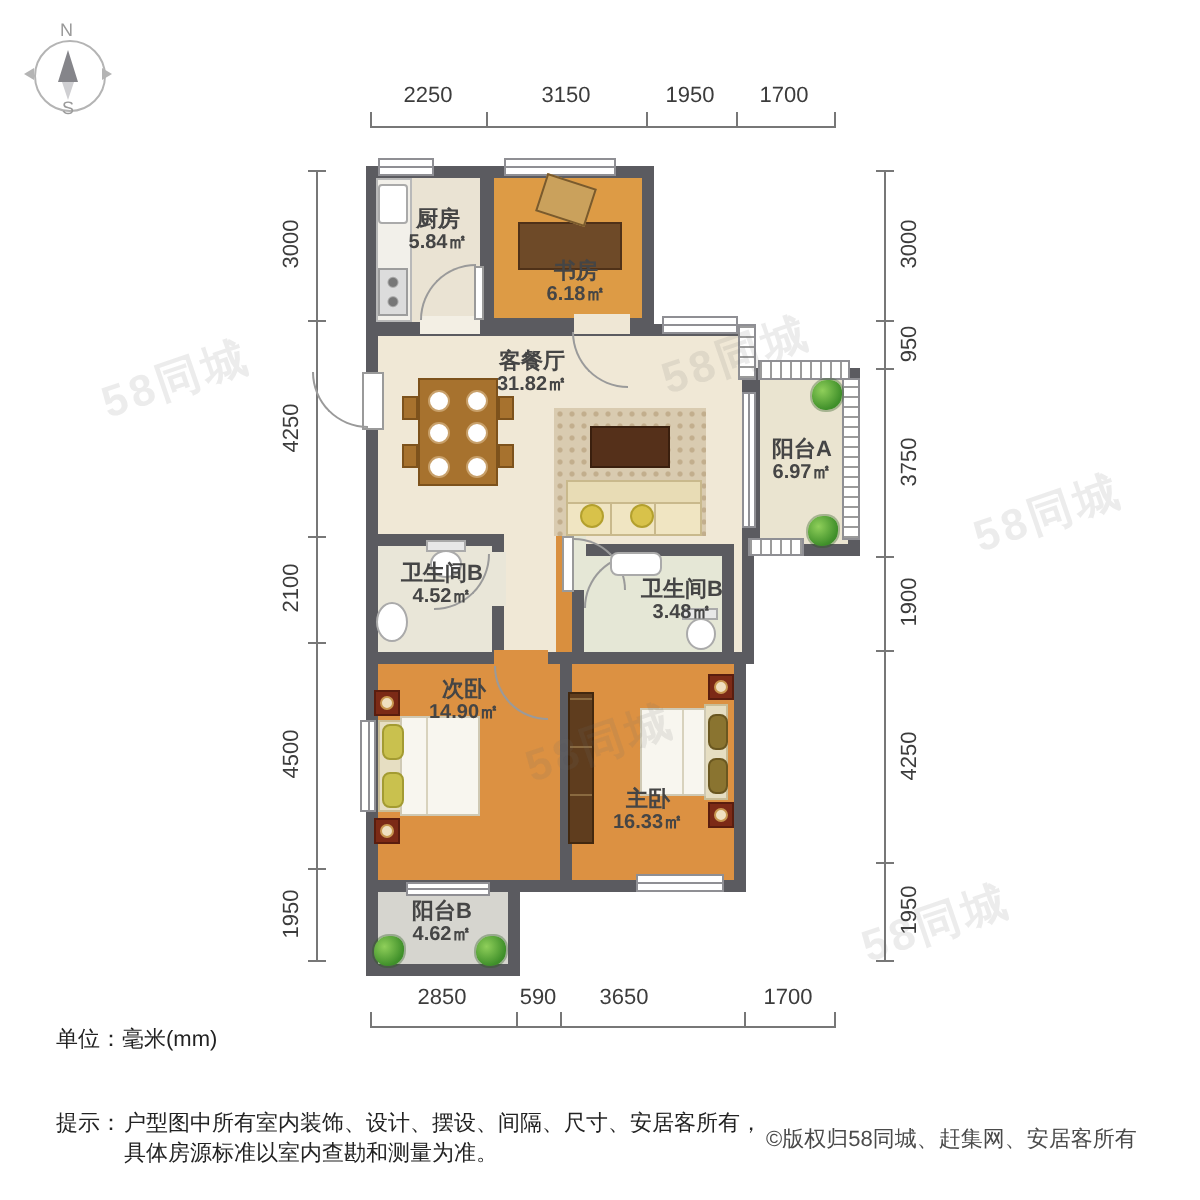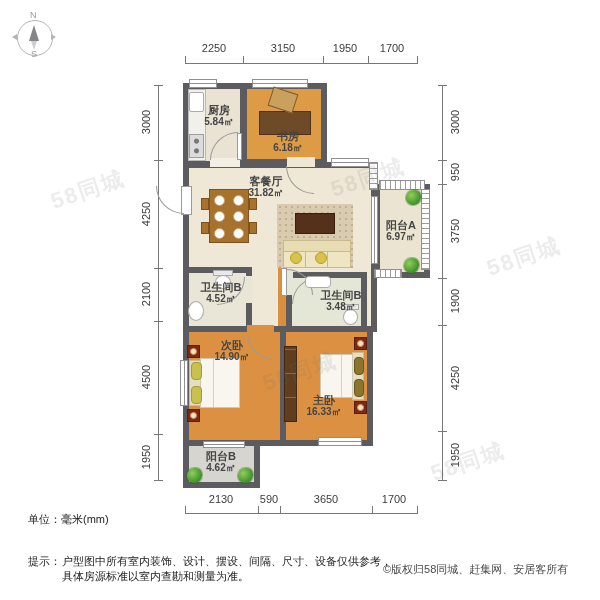--- a/index.html
+++ b/index.html
@@ -58,23 +58,23 @@
 <span class="dimlab" style="left:345px;top:48px">1950</span>
 <span class="dimlab" style="left:392px;top:48px">1700</span>
 
 <div class="a" style="left:185px;top:506px;width:233px;height:8px;background:
      linear-gradient(#777,#777) 0 100%/100% 1px no-repeat,
      linear-gradient(#777,#777) 0 0/1px 8px no-repeat,
      linear-gradient(#777,#777) 73px 0/1px 8px no-repeat,
      linear-gradient(#777,#777) 95px 0/1px 8px no-repeat,
      linear-gradient(#777,#777) 187px 0/1px 8px no-repeat,
      linear-gradient(#777,#777) 232px 0/1px 8px no-repeat"></div>
-<span class="dimlab" style="left:221px;top:499px">2130</span>
+<span class="dimlab" style="left:221px;top:499px">2850</span>
 <span class="dimlab" style="left:269px;top:499px">590</span>
-<span class="dimlab" style="left:326px;top:499px">3650</span>
+<span class="dimlab" style="left:312px;top:499px">3650</span>
 <span class="dimlab" style="left:394px;top:499px">1700</span>
 
 <div class="a" style="left:154px;top:85px;width:9px;height:396px;background:
      linear-gradient(#777,#777) 4px 0/1px 100% no-repeat,
      linear-gradient(#777,#777) 0 0/9px 1px no-repeat,
      linear-gradient(#777,#777) 0 75px/9px 1px no-repeat,
      linear-gradient(#777,#777) 0 183px/9px 1px no-repeat,
      linear-gradient(#777,#777) 0 236px/9px 1px no-repeat,
      linear-gradient(#777,#777) 0 349px/9px 1px no-repeat,
      linear-gradient(#777,#777) 0 395px/9px 1px no-repeat"></div>
@@ -242,15 +242,15 @@
 </div>
 
 <span class="wm" style="left:88px;top:190px">58同城</span>
 <span class="wm" style="left:368px;top:178px">58同城</span>
 <span class="wm" style="left:524px;top:257px">58同城</span>
 <span class="wm" style="left:300px;top:372px">58同城</span>
 <span class="wm" style="left:468px;top:462px">58同城</span>
 
 <span class="ftxt" style="left:28px;top:512px">单位：毫米(mm)</span>
 <span class="ftxt" style="left:28px;top:554px">提示：</span>
-<span class="ftxt" style="left:62px;top:554px">户型图中所有室内装饰、设计、摆设、间隔、尺寸、设备仅供参考，</span>
+<span class="ftxt" style="left:62px;top:554px">户型图中所有室内装饰、设计、摆设、间隔、尺寸、安居客所有，</span>
 <span class="ftxt" style="left:62px;top:569px">具体房源标准以室内查勘和测量为准。</span>
 <span class="ftxt" style="left:383px;top:562px;color:#4a4a4a">©版权归58同城、赶集网、安居客所有</span>
 
 </body></html>

